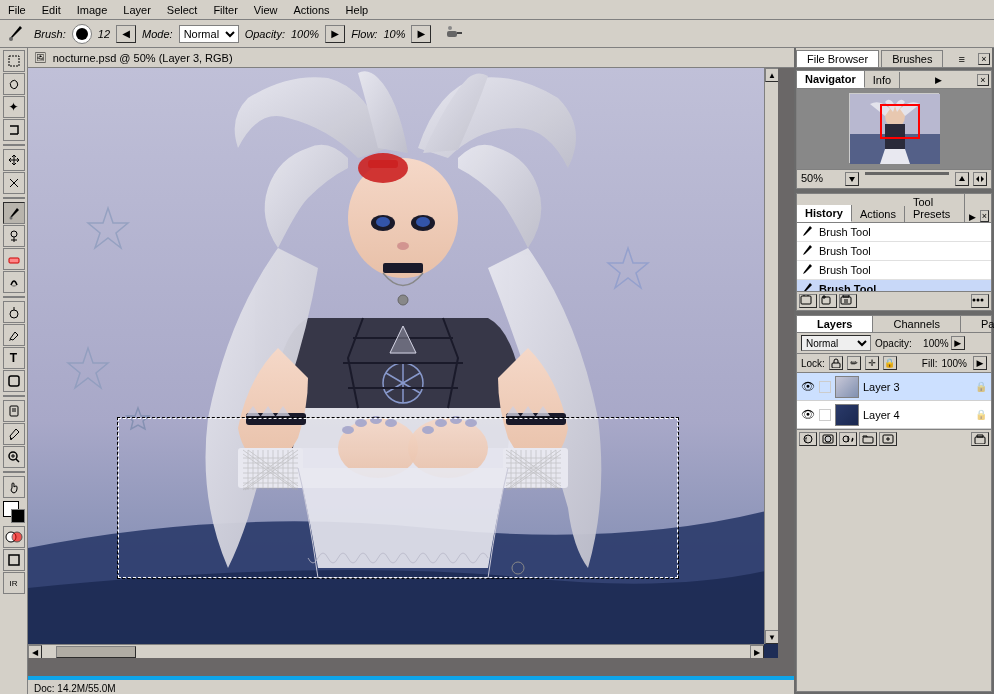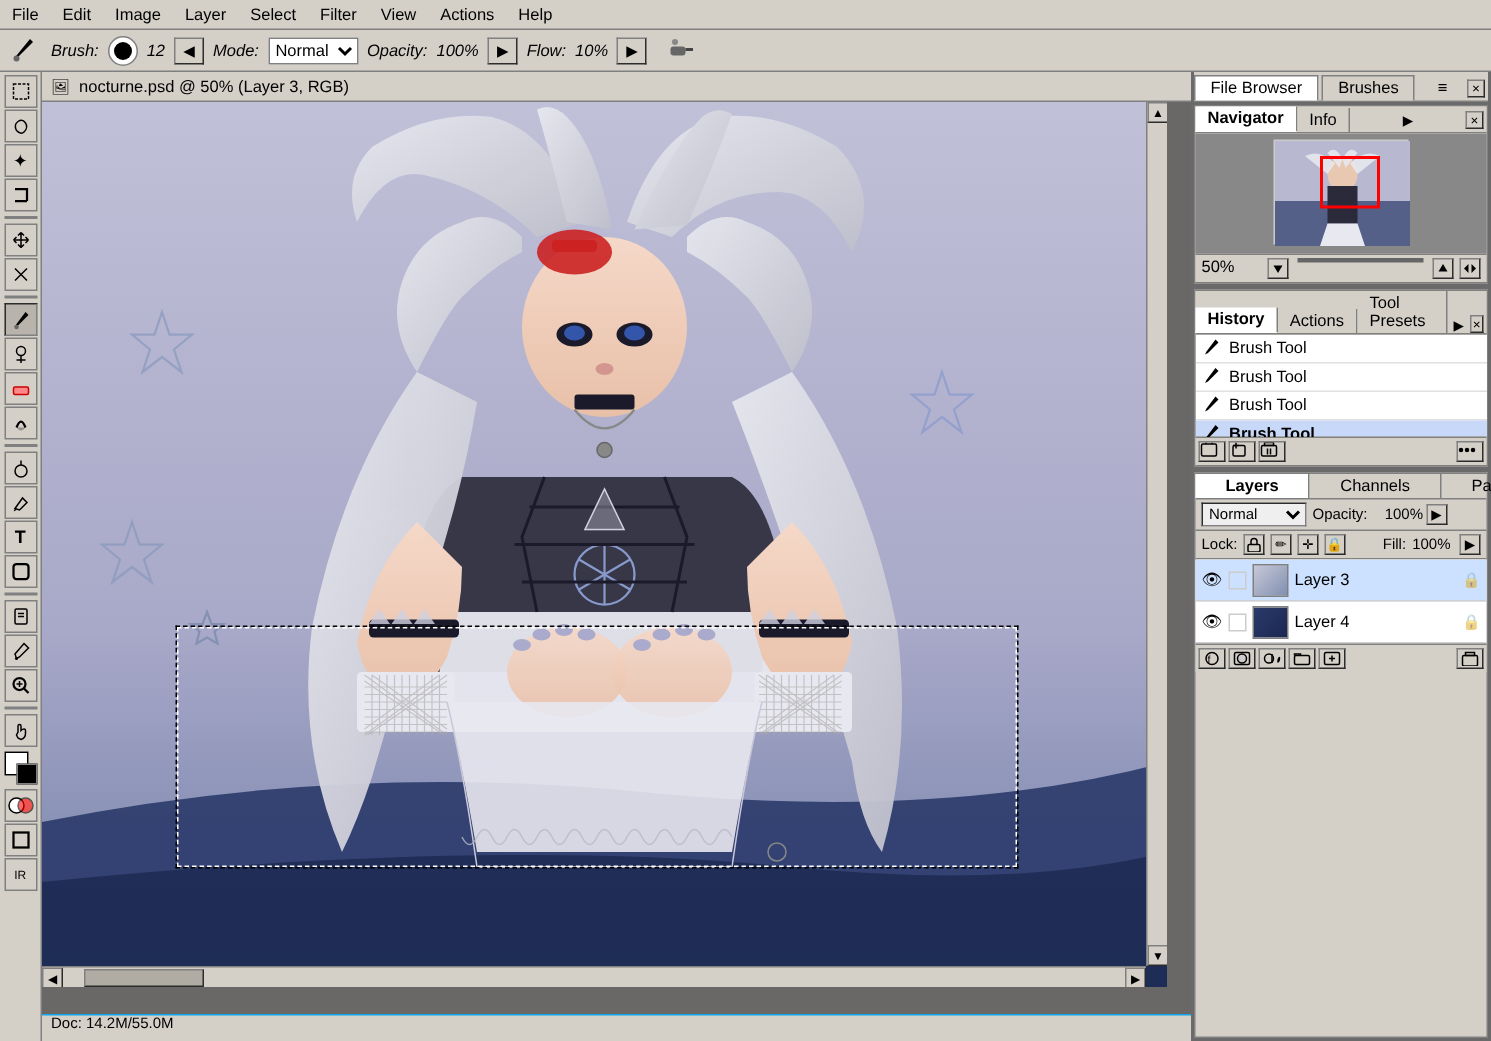--- a/index.html
+++ b/index.html
@@ -172,23 +172,23 @@
       top: 0; left: 0;
       width: 100%;
       height: 100%;
       background: linear-gradient(180deg, #b8b8d0 0%, #a8a8c8 50%, #8090b0 100%);
     }
 
     
     #canvas-bottom {
       height: 18px;
       background: #d4d0c8;
-      border-top: 1px solid #0ea5e9;
-      display: flex;
-      align-items: flex-start;
+      border-top: 4px solid #0ea5e9;
+      display: flex;
+      align-items: flex-end;
       padding: 0 6px;
       font-size: 10px;
     }
 
     
     #right-panel {
       width: 200px;
       background: #6a6a6a;
       display: flex;
       flex-direction: column;

